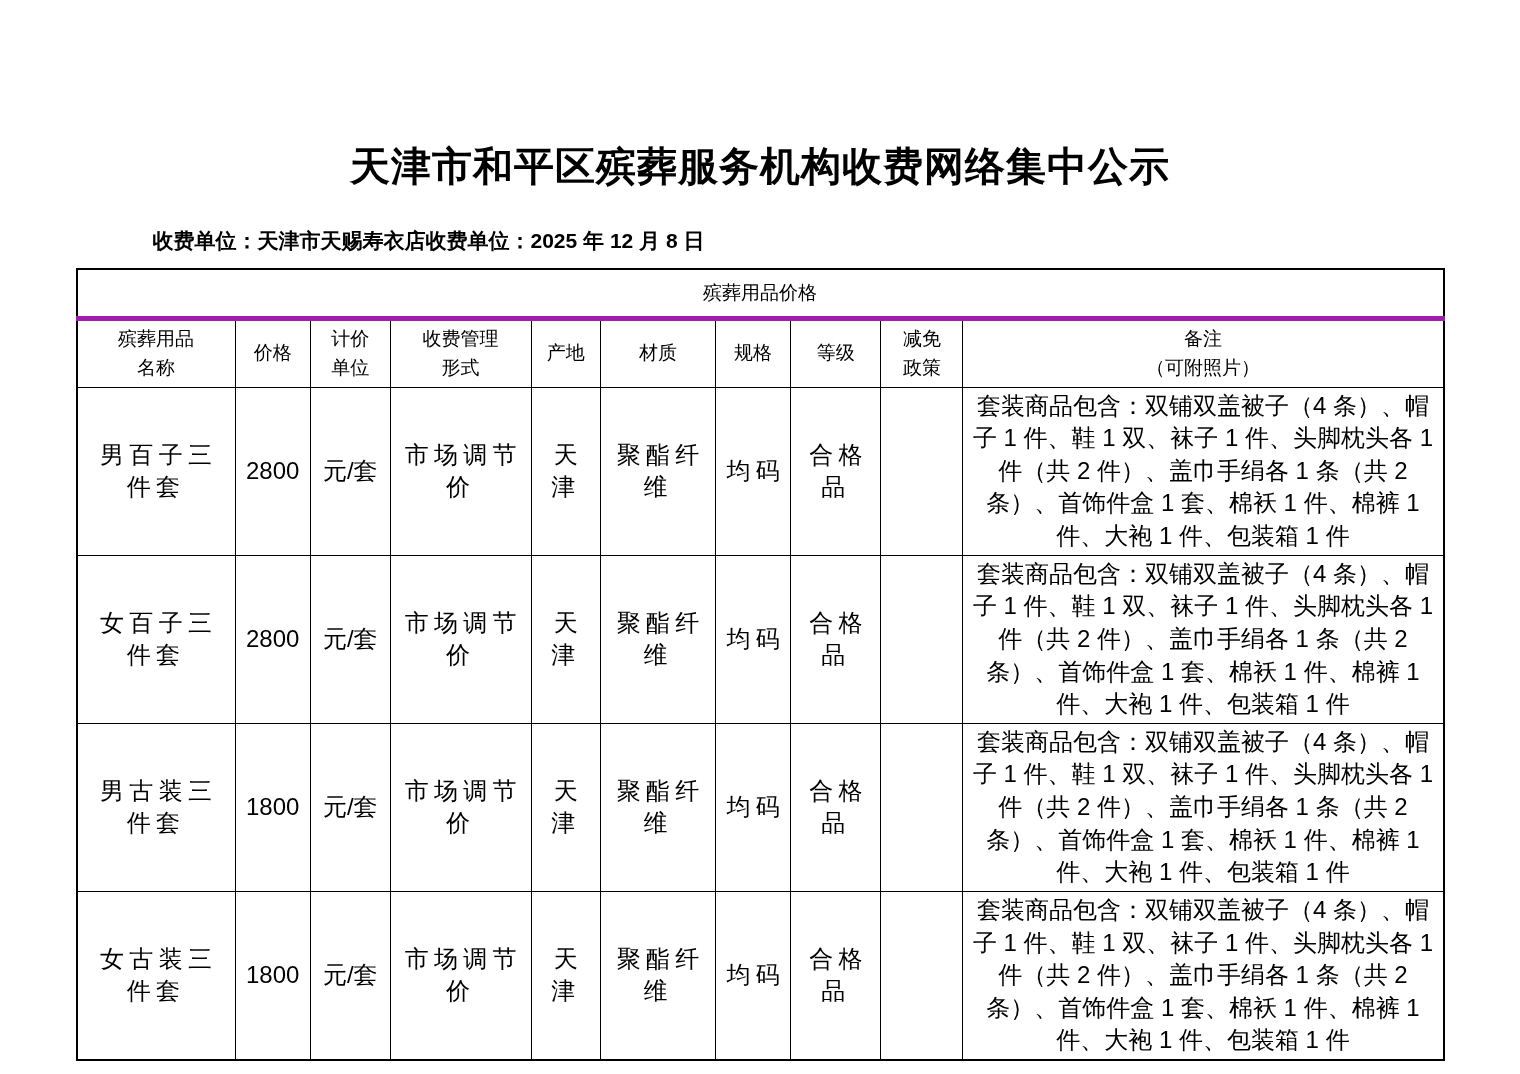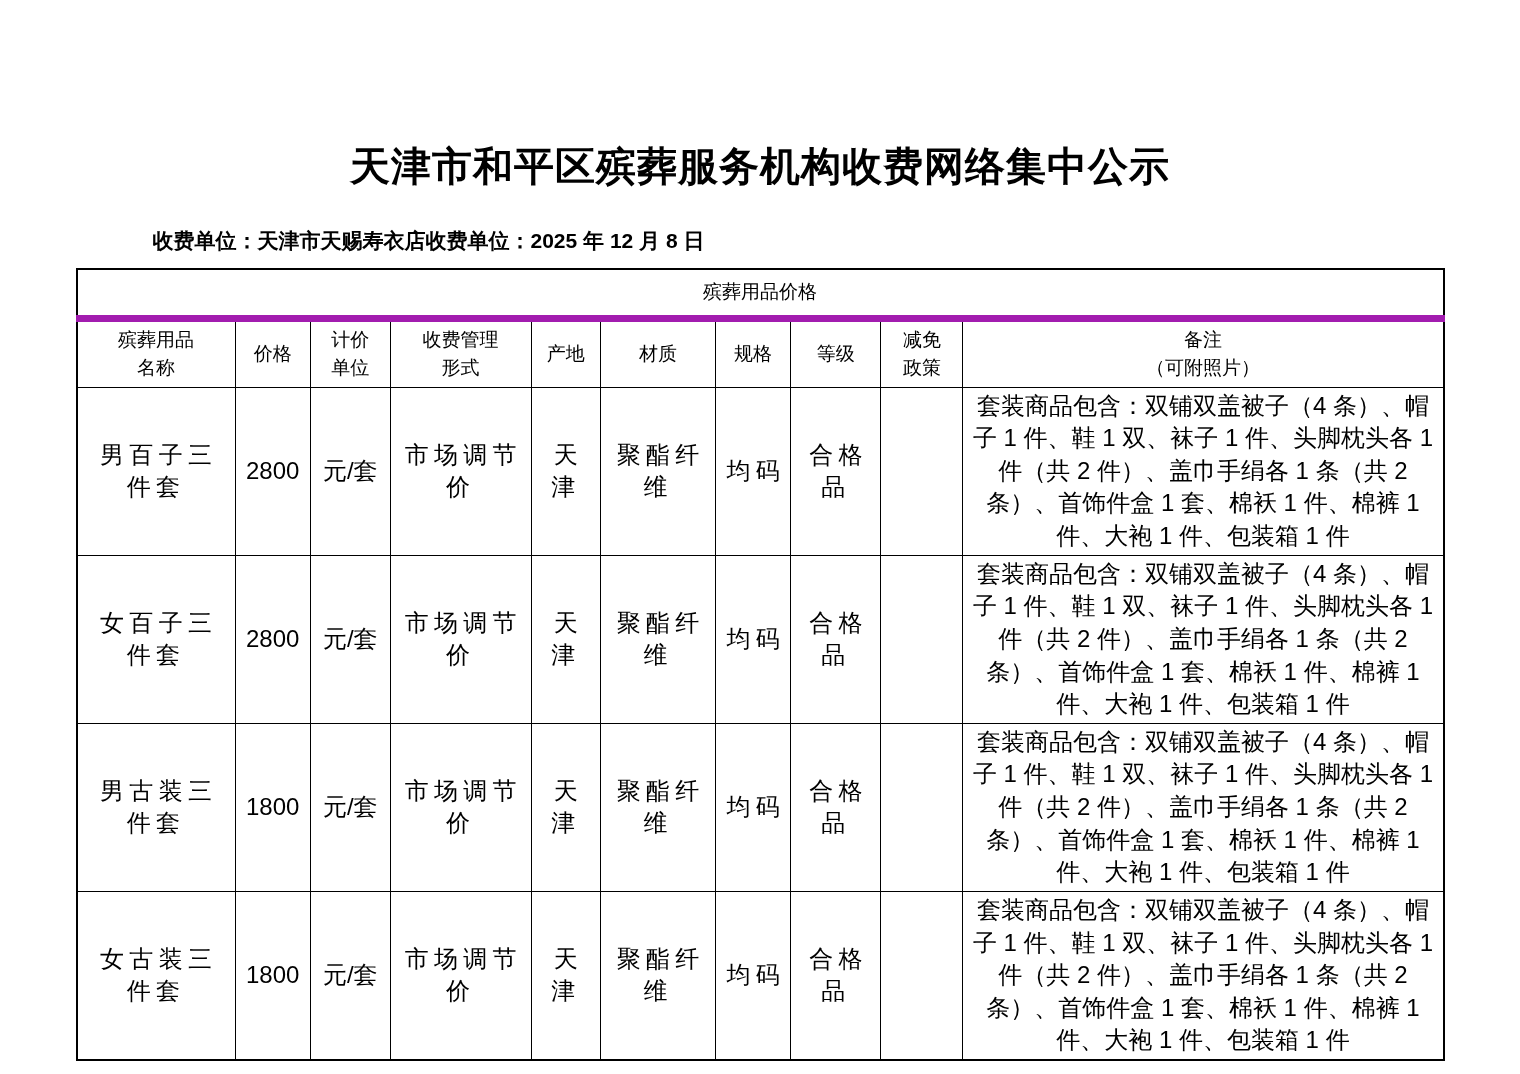--- a/index.html
+++ b/index.html
@@ -50,21 +50,21 @@
     vertical-align: middle;
     box-sizing: border-box;
     padding: 2px 4px;
     overflow: hidden;
   }
   .caption-row th {
     height: 49px;
     font-family: "Liberation Sans", "DejaVu Sans", sans-serif;
     font-weight: 400;
     font-size: 19px;
-    border-bottom: 7px solid #a21caf;
+    border-bottom: 5px solid #a21caf;
   }
   .header-row th {
     height: 69px;
     font-family: "Liberation Sans", "DejaVu Sans", sans-serif;
     font-weight: 400;
     font-size: 19px;
     line-height: 1.5;
     white-space: pre-line;
   }
   .data-row td {

